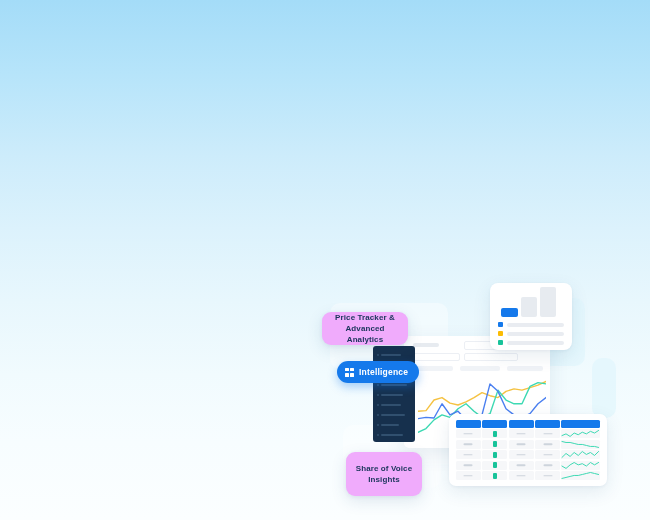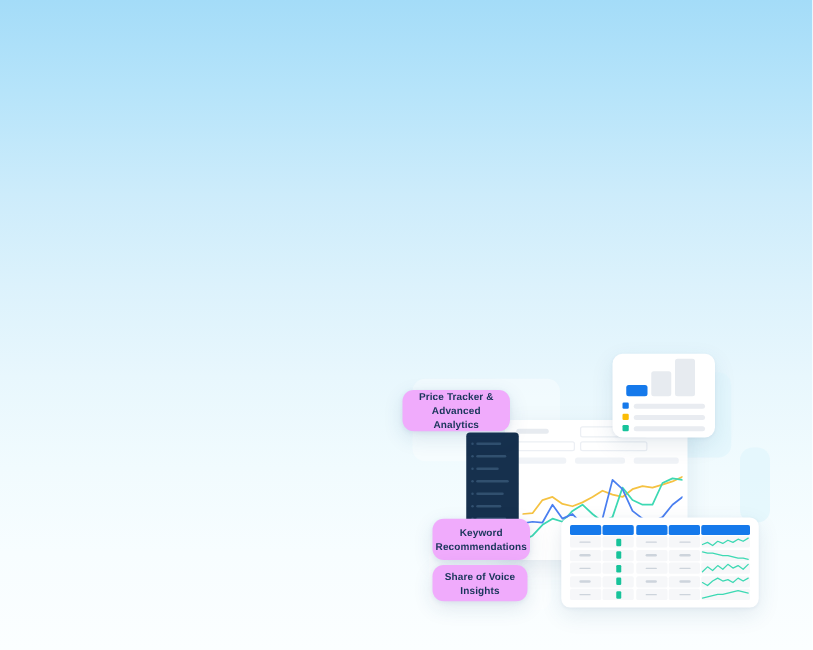--- a/index.html
+++ b/index.html
@@ -193,21 +193,21 @@
     display: flex;
     align-items: center;
     justify-content: center;
     padding: 4px 6px;
     box-sizing: border-box;
     letter-spacing: 0.1px;
   }
 
   #lbl-price { left: 322px; top: 312px; width: 86px; height: 33px; }
   #lbl-keyword { left: 346px; top: 415px; width: 78px; height: 33px; }
-  #lbl-share { left: 346px; top: 452px; width: 76px; height: 29px; }
+  #lbl-share { left: 346px; top: 452px; width: 76px; height: 44px; }
 
   
   #pill {
     position: absolute;
     left: 337px; top: 361px;
     height: 22px;
     padding: 0 11px 0 8px;
     border-radius: 11px;
     background: #1579eb;
     box-shadow: 0 4px 10px rgba(21,121,235,0.35);
@@ -417,22 +417,28 @@
             </svg>
           </div>
         </div>
       </div>
   </div>
 
   <div class="label-card" id="lbl-price">
     <span>Price Tracker &amp; Advanced Analytics</span>
   </div>
 
-  <div class="label-card" id="lbl-keyword">
-    <span>Keyword Recommendations</span>
-  </div>
 
   <div class="label-card" id="lbl-share">
     <span>Share of Voice Insights</span>
   </div>
 
+  <div id="pill">
+    <span class="grid-icon">
+      <i></i>
+        <i></i>
+        <i></i>
+        <i></i>
+    </span>
+    <span>Intelligence</span>
+  </div>
 
 </div>
 
 </body></html>

